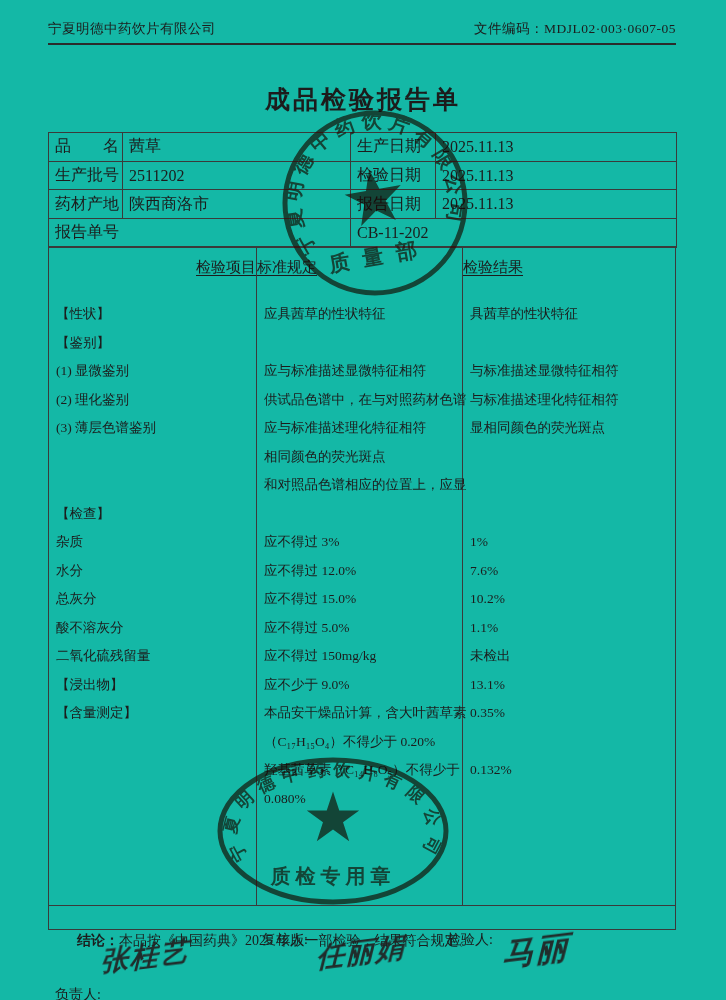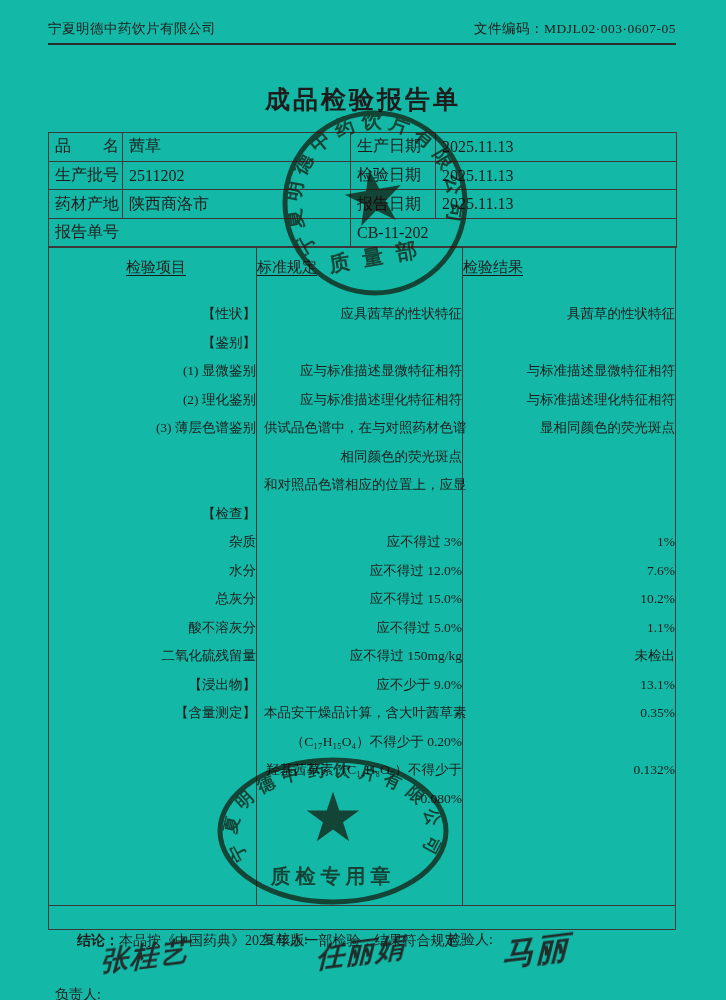--- a/index.html
+++ b/index.html
@@ -38,26 +38,26 @@
   .t2 {
     position: absolute; left: 48px; top: 246px; width: 628px; height: 684px;
     border: 1px solid #3a3a3a; background: transparent;
   }
   .t2-cols { display: flex; height: 658px; }
   .t2-col { height: 100%; }
   .t2-col1 { width: 208px; border-right: 1px solid #3a3a3a; }
   .t2-col2 { width: 206px; border-right: 1px solid #3a3a3a; }
   .t2-col3 { flex: 1; }
   .t2-head { height: 53px; padding-top: 11px; font-size: 15px; }
-  .t2-head.left { padding-left: 7px; text-align: center; }
+  .t2-head.left { padding-left: 7px; text-align: right; }
   .t2-head.center { }
   .t2-head span { text-decoration: underline; text-underline-offset: 3px; }
   .line {
     height: 28.5px; line-height: 28.5px; font-size: 13.5px;
-    padding-left: 7px; white-space: pre; overflow: visible; text-align: right;
+    padding-left: 7px; white-space: pre; overflow: visible;
   }
   .t2-concl {
     height: 25px; line-height: 23px; border-top: 1px solid #3a3a3a;
     font-size: 14px; padding-left: 7px; white-space: pre;
   }
   .b { font-weight: bold; }
 
   
   .sig-label { position: absolute; font-size: 14px; }
   .signature {
@@ -140,22 +140,22 @@
             <div class="line"></div>
             <div class="line"></div>
           </div>
       </div>
       <div class="t2-col t2-col2">
         <div class="t2-head center"><span>标准规定</span></div>
         <div class="t2-lines">
             <div class="line">应具茜草的性状特征</div>
             <div class="line"></div>
             <div class="line">应与标准描述显微特征相符</div>
+            <div class="line">供试品色谱中，在与对照药材色谱</div>
             <div class="line">应与标准描述理化特征相符</div>
-            <div class="line">供试品色谱中，在与对照药材色谱</div>
             <div class="line">相同颜色的荧光斑点</div>
             <div class="line">和对照品色谱相应的位置上，应显</div>
             <div class="line"></div>
             <div class="line">应不得过 3%</div>
             <div class="line">应不得过 12.0%</div>
             <div class="line">应不得过 15.0%</div>
             <div class="line">应不得过 5.0%</div>
             <div class="line">应不得过 150mg/kg</div>
             <div class="line">应不少于 9.0%</div>
             <div class="line">本品安干燥品计算，含大叶茜草素</div>

